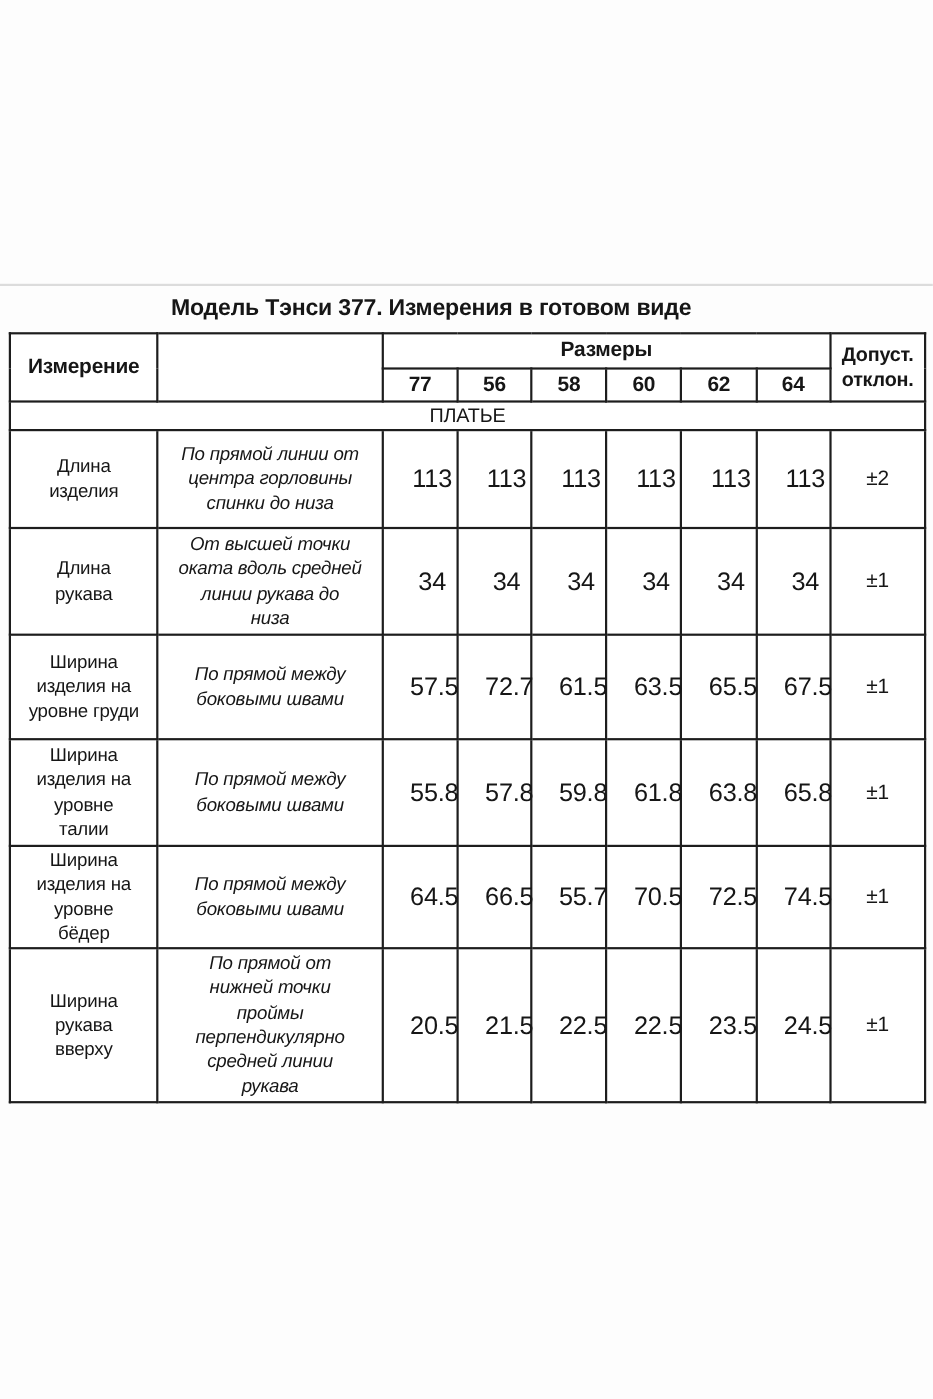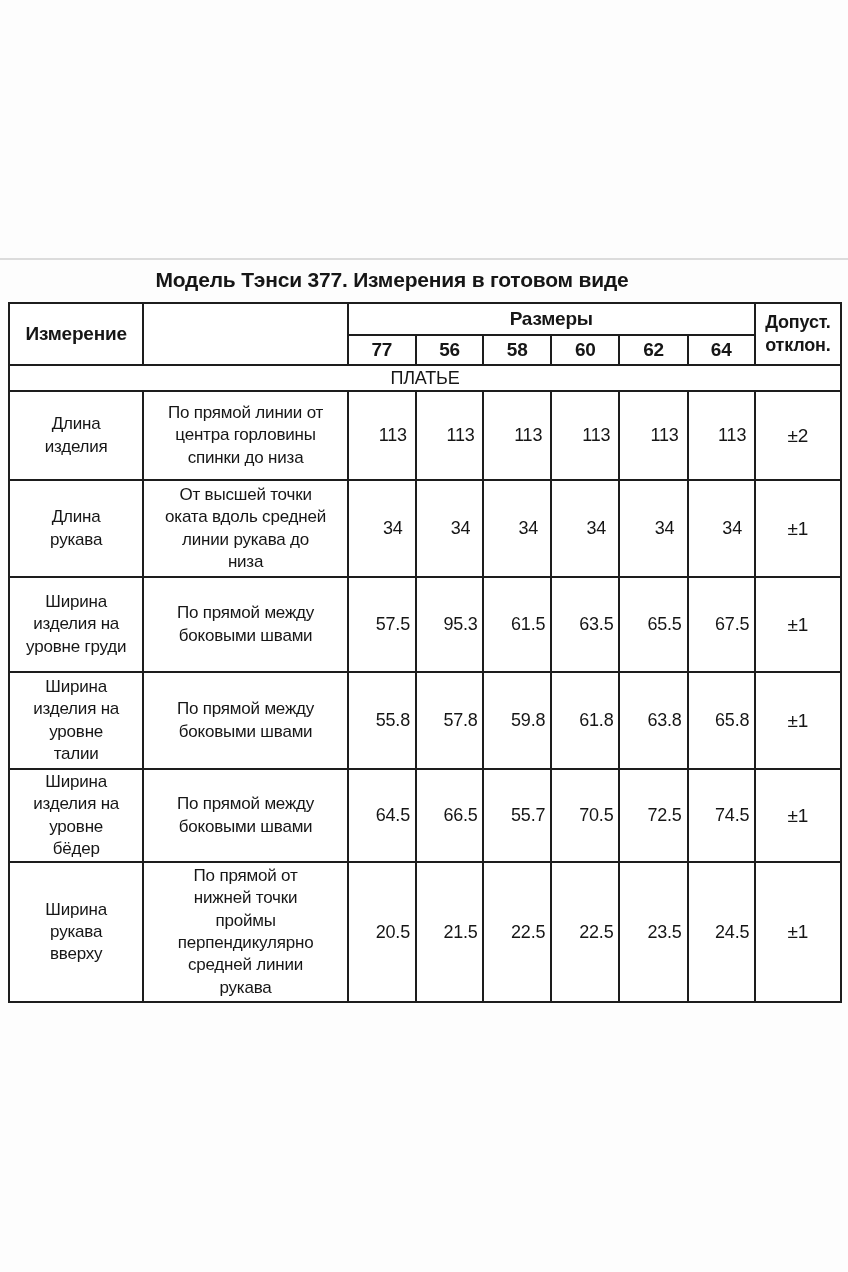--- a/index.html
+++ b/index.html
@@ -28,22 +28,22 @@
   td{
     border:2px solid #1d1d1d;
     text-align:center;vertical-align:middle;
     padding:0 2px;
     letter-spacing:-0.2px;
   }
   .b{font-weight:bold;font-size:19px;}
   .pre{white-space:pre-line;}
   .hdr-tol{font-weight:bold;font-size:18px;line-height:1.3;}
   .name{font-size:17px;line-height:1.3;}
-  .desc{font-size:17px;line-height:1.32;}
-  .val{font-size:18px;padding-left:24px;}
+  .desc{font-style:italic;font-size:17px;line-height:1.32;}
+  .val{font-size:23px;padding-left:24px;}
   .tol{font-size:19px;}
   .section{font-weight:normal;font-size:18px;}
 </style>
 </head>
 <body>
 
 <div class="page">
   <div class="top-rule"></div>
 
   <h1 class="title">Модель Тэнси 377. Измерения в готовом виде</h1>
@@ -111,21 +111,21 @@
         <td class="tol">±1</td>
       </tr>
 
       <tr style="height:95px">
         <td class="name pre">Ширина
 изделия на
 уровне груди</td>
         <td class="desc pre">По прямой между
 боковыми швами</td>
         <td class="val">57.5</td>
-        <td class="val">95.3</td>
+        <td class="val">72.7</td>
         <td class="val">61.5</td>
         <td class="val">63.5</td>
         <td class="val">65.5</td>
         <td class="val">67.5</td>
         <td class="tol">±1</td>
       </tr>
 
       <tr style="height:97px">
         <td class="name pre">Ширина
 изделия на

